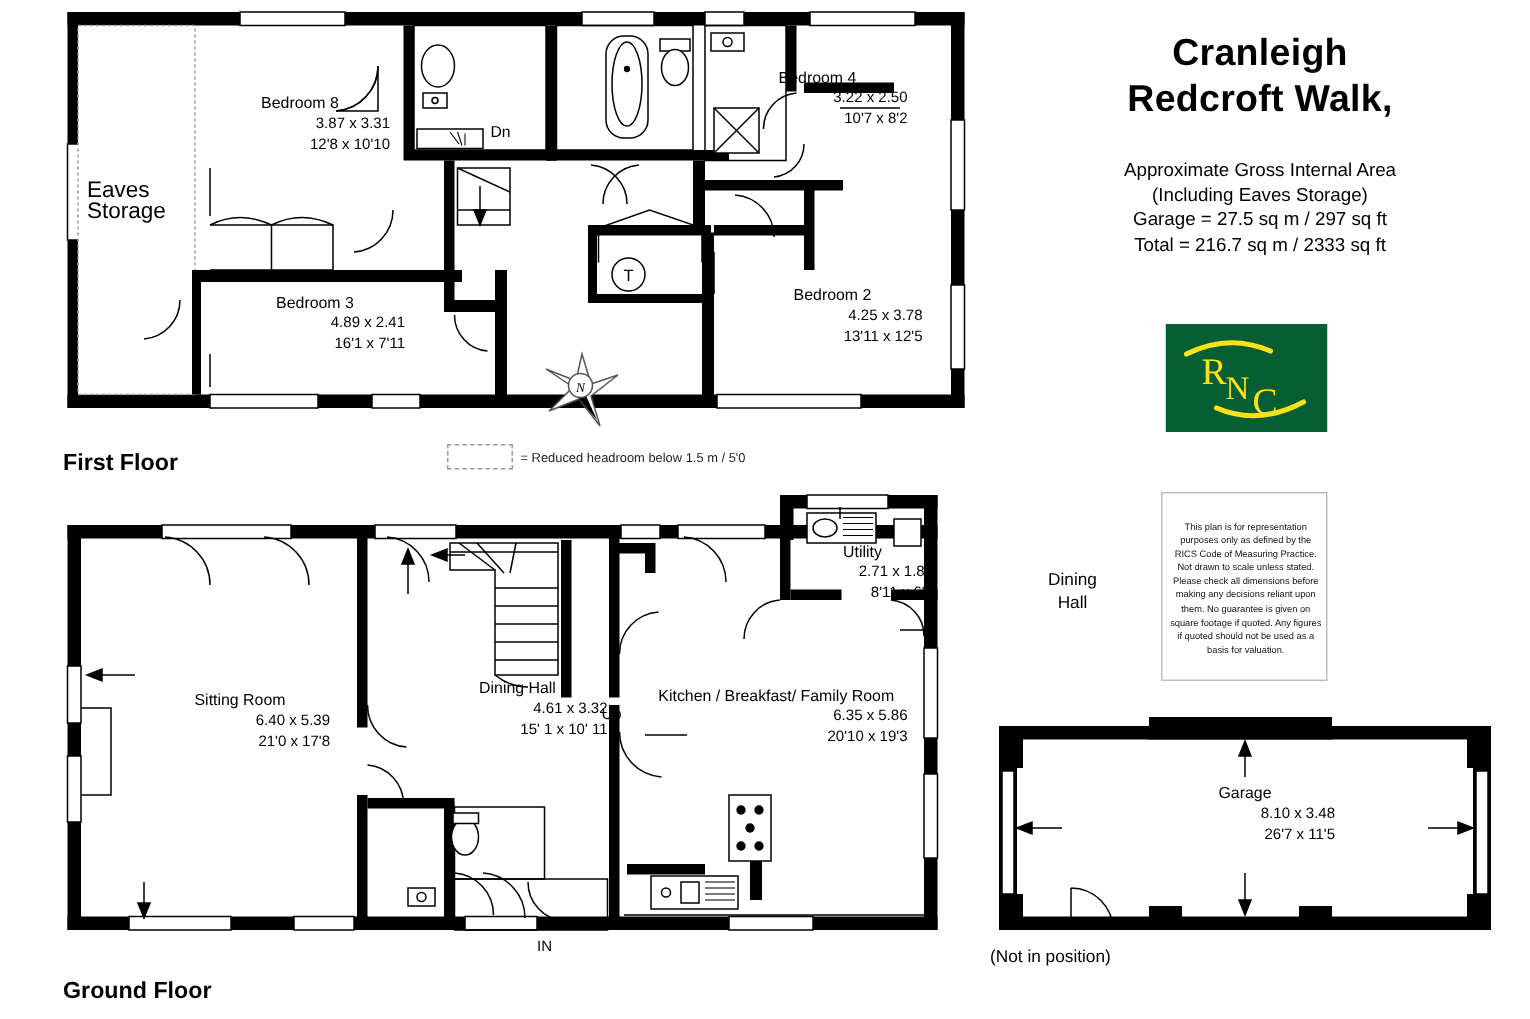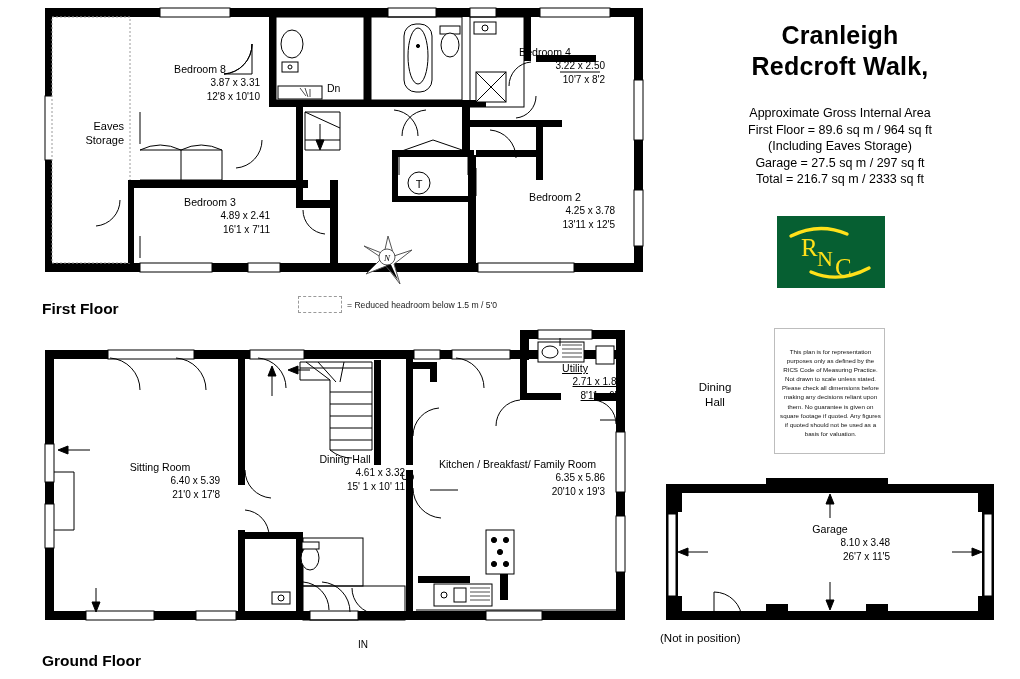--- a/index.html
+++ b/index.html
@@ -31,21 +31,21 @@
 
   
   #legend{position:absolute;left:298px;top:296px;display:flex;align-items:center;gap:5px;}
   #legend-swatch{width:42px;height:15px;border:1px dashed #9a9a9a;background:#fff;}
   #legend-text{font-size:8.6px;color:#222;}
 
   
   .room{position:absolute;text-align:center;line-height:13.4px;white-space:nowrap;}
   .room .rn{font-size:10.6px;}
   .room .rd{font-size:10px;text-align:right;}
-  .eaves{font-size:11px;line-height:13.6px;text-align:right;}
+  .eaves{font-size:15px;line-height:13.6px;text-align:left;}
   .mark{position:absolute;font-size:10.5px;}
 </style>
 </head>
 <body>
 
 <svg class="abs" style="left:0;top:0;" width="660" height="300">
   <g fill="#000" stroke="none">
 
     <rect x="45" y="8" width="598" height="9"></rect>
     <rect x="45" y="8" width="9" height="264"></rect>
@@ -372,42 +372,41 @@
   <div class="rd">4.61 x 3.32</div>
   <div class="rd">15' 1 x 10' 11</div>
 </div>
 
 <div class="room" style="left:430px;top:458px;width:175px;">
   <div class="rn">Kitchen / Breakfast/ Family Room</div>
   <div class="rd">6.35 x 5.86</div>
   <div class="rd">20'10 x 19'3</div>
 </div>
 
-<div class="room" style="left:528px;top:362px;width:94px;text-decoration:underline;">
+<div class="room" style="left:528px;top:362px;width:94px;">
   <div class="rn">Utility</div>
   <div class="rd">2.71 x 1.86</div>
   <div class="rd">8'11 x 6'1</div>
 </div>
 
 <div class="mark" style="left:401px;top:470px;text-align:center;">Up</div>
-<div class="mark" style="left:358px;top:639px;font-size:10px;">IN</div>
+<div class="mark" style="left:358px;top:626px;font-size:10px;">IN</div>
 <div class="mark" style="left:619px;top:339px;font-size:9.5px;">B</div>
 
 <div class="abs floor-caption" id="ground-floor-caption">Ground Floor</div>
 
 <div id="info-panel">
 
   <div id="plan-title">
     <div>Cranleigh</div>
     <div>Redcroft Walk,</div>
   </div>
 
   <div id="area-summary">
     <div>Approximate Gross Internal Area</div>
-    <div>First Floor = 89.6 sq m / 964 sq ft</div>
     <div>(Including Eaves Storage)</div>
     <div>Garage = 27.5 sq m / 297 sq ft</div>
     <div>Total = 216.7 sq m / 2333 sq ft</div>
   </div>
 </div>
 
 <svg id="logo" viewBox="0 0 108 72">
   <rect x="0" y="0" width="108" height="72" fill="#065f32"></rect>
   <path d="M14 20 q28 -14 56 -2" fill="none" stroke="#ffe11a" stroke-width="3.4" stroke-linecap="round"></path>
   <path d="M34 56 q28 12 58 -4" fill="none" stroke="#ffe11a" stroke-width="3.4" stroke-linecap="round"></path>

